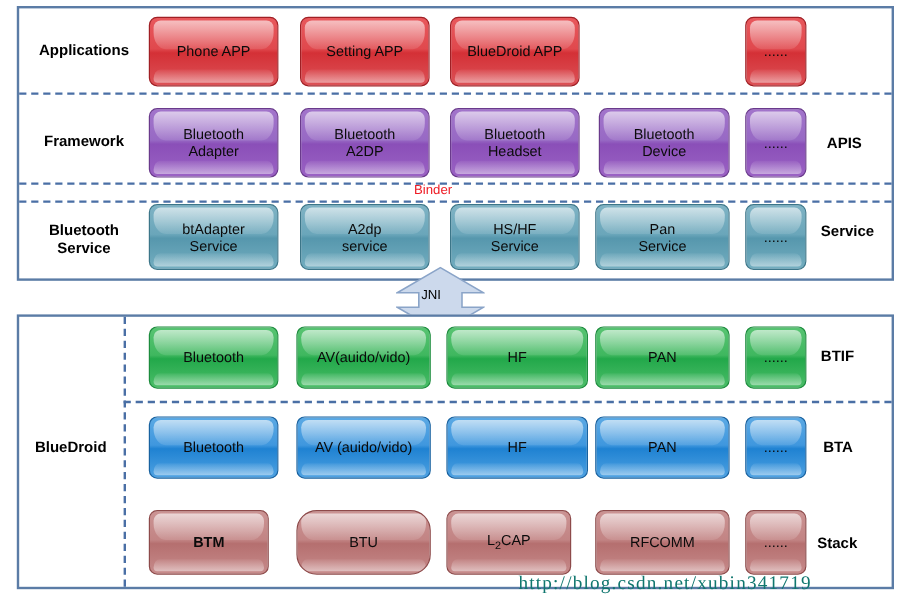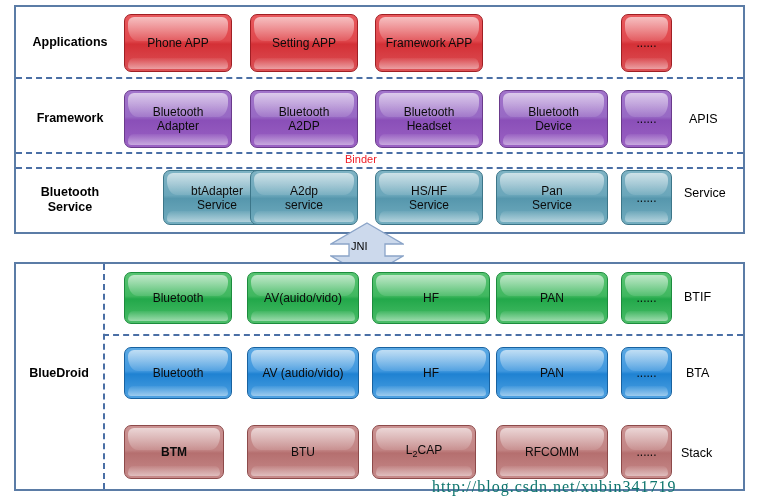--- a/index.html
+++ b/index.html
@@ -45,21 +45,21 @@
     font-size: 12.5px;
     font-weight: bold;
     color: #000;
     text-align: center;
     line-height: 15px;
     white-space: pre-line;
   }
   .sidelabel {
     position: absolute;
     font-size: 12.5px;
-    font-weight: normal;
+    font-weight: bold;
     color: #000;
     text-align: right;
   }
 
   
   .gbox {
     position: absolute;
     border-radius: 7px;
     box-sizing: border-box;
     display: flex;
@@ -160,21 +160,21 @@
     <span class="lbl">Phone APP</span>
   </div>
   <div class="gbox c-red" style="left:250px; top:14px; width:108px; height:58px;">
     <span class="glosstop"></span>
     <span class="glossbot"></span>
     <span class="lbl">Setting APP</span>
   </div>
   <div class="gbox c-red" style="left:375px; top:14px; width:108px; height:58px;">
     <span class="glosstop"></span>
     <span class="glossbot"></span>
-    <span class="lbl">Framework APP</span>
+    <span class="lbl">BlueDroid APP</span>
   </div>
   <div class="gbox c-red" style="left:621px; top:14px; width:51px; height:58px;">
     <span class="glosstop"></span>
     <span class="glossbot"></span>
     <span class="lbl">......</span>
   </div>
 
   <div class="gbox c-purple" style="left:124px; top:90px; width:108px; height:58px;">
     <span class="glosstop"></span>
     <span class="glossbot"></span>
@@ -198,21 +198,21 @@
     <span class="glossbot"></span>
     <span class="lbl">Bluetooth
 Device</span>
   </div>
   <div class="gbox c-purple" style="left:621px; top:90px; width:51px; height:58px;">
     <span class="glosstop"></span>
     <span class="glossbot"></span>
     <span class="lbl">......</span>
   </div>
 
-  <div class="gbox c-teal" style="left:124px; top:170px; width:108px; height:55px;margin-left:39px;">
+  <div class="gbox c-teal" style="left:124px; top:170px; width:108px; height:55px;">
     <span class="glosstop"></span>
     <span class="glossbot"></span>
     <span class="lbl">btAdapter
 Service</span>
   </div>
   <div class="gbox c-teal" style="left:250px; top:170px; width:108px; height:55px;">
     <span class="glosstop"></span>
     <span class="glossbot"></span>
     <span class="lbl">A2dp
 service</span>
@@ -278,21 +278,21 @@
   </div>
 
   <div class="gbox c-blue" style="left:124px; top:347px; width:108px; height:52px;">
     <span class="glosstop"></span>
     <span class="glossbot"></span>
     <span class="lbl">Bluetooth</span>
   </div>
   <div class="gbox c-blue" style="left:247px; top:347px; width:112px; height:52px;">
     <span class="glosstop"></span>
     <span class="glossbot"></span>
-    <span class="lbl">AV (audio/vido)</span>
+    <span class="lbl">AV (auido/vido)</span>
   </div>
   <div class="gbox c-blue" style="left:372px; top:347px; width:118px; height:52px;">
     <span class="glosstop"></span>
     <span class="glossbot"></span>
     <span class="lbl">HF</span>
   </div>
   <div class="gbox c-blue" style="left:496px; top:347px; width:112px; height:52px;">
     <span class="glosstop"></span>
     <span class="glossbot"></span>
     <span class="lbl">PAN</span>
@@ -301,21 +301,21 @@
     <span class="glosstop"></span>
     <span class="glossbot"></span>
     <span class="lbl">......</span>
   </div>
 
   <div class="gbox c-brown" style="left:124px; top:425px; width:100px; height:54px;font-weight:bold;">
     <span class="glosstop"></span>
     <span class="glossbot"></span>
     <span class="lbl">BTM</span>
   </div>
-  <div class="gbox c-brown" style="left:247px; top:425px; width:112px; height:54px;">
+  <div class="gbox c-brown" style="left:247px; top:425px; width:112px; height:54px;border-radius:17px;">
     <span class="glosstop"></span>
     <span class="glossbot"></span>
     <span class="lbl">BTU</span>
   </div>
   <div class="gbox c-brown" style="left:372px; top:425px; width:104px; height:54px;">
     <span class="glosstop"></span>
     <span class="glossbot"></span>
     <span class="lbl" id="l2cap-label">L<span class="sub">2</span>CAP</span>
   </div>
   <div class="gbox c-brown" style="left:496px; top:425px; width:112px; height:54px;">

